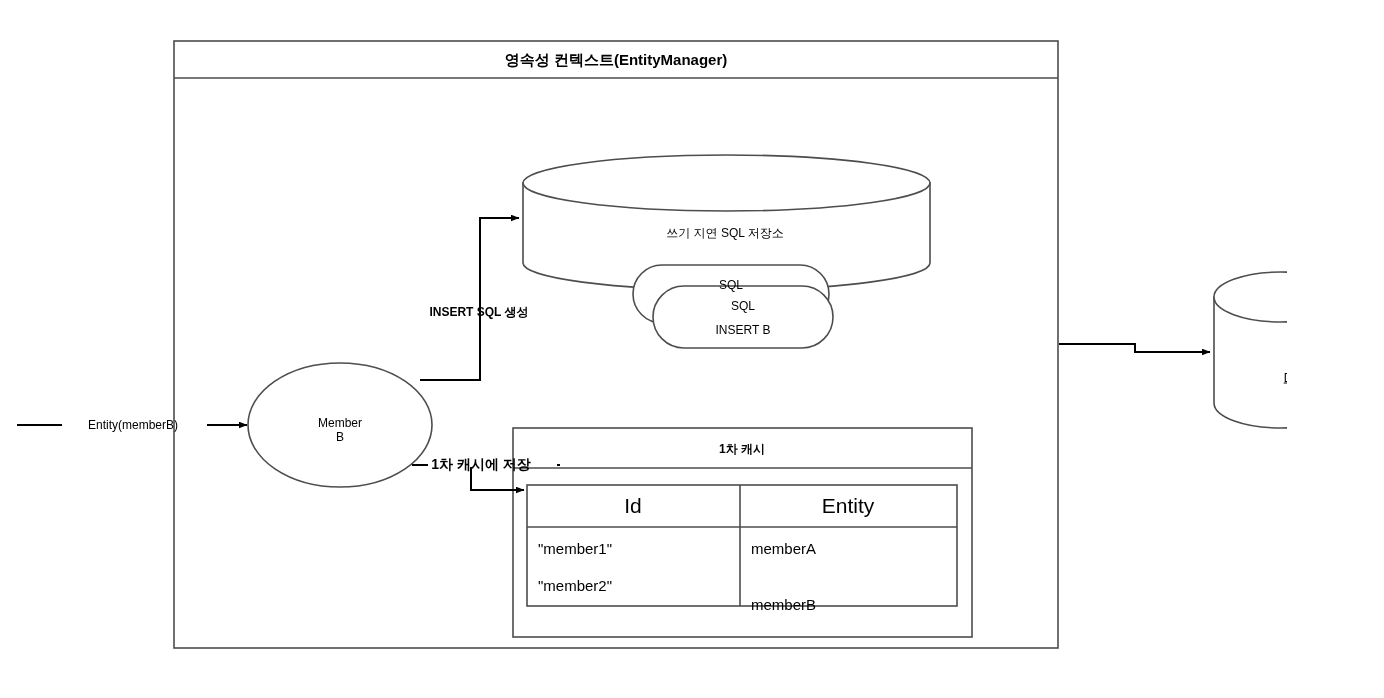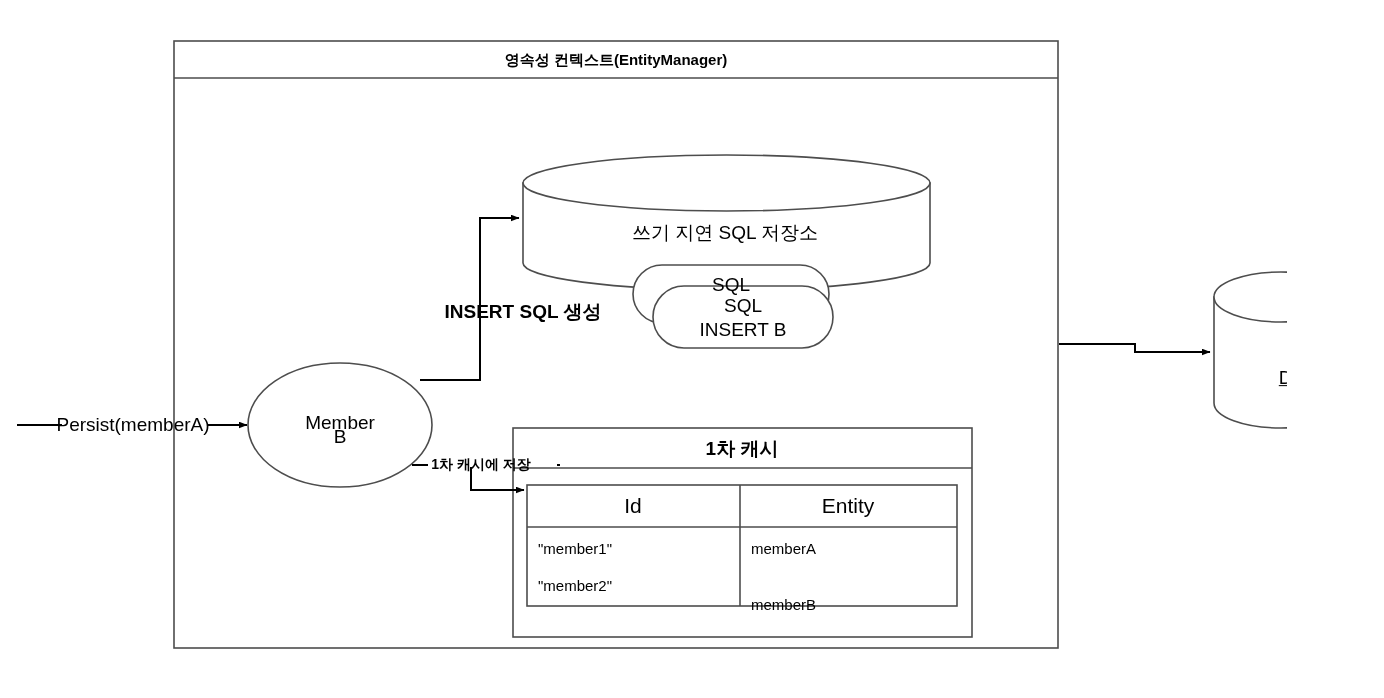--- a/index.html
+++ b/index.html
@@ -37,21 +37,21 @@
   .arrow-line {
     fill: none;
     stroke: #000000;
     stroke-width: 2;
   }
   .lbl {
     position: absolute;
     font-family: "Liberation Sans", sans-serif;
     color: #000000;
     white-space: nowrap;
-    font-size: 19px;
+    font-size: 12px;
     line-height: 1.25;
   }
   .lbl-bold {
     font-weight: bold;
   }
   .lbl-center {
     text-align: center;
     transform: translate(-50%, -50%);
   }
   .lbl-left {
@@ -108,26 +108,26 @@
 
     <path d="M412 465 L428 465" class="arrow-line" stroke-width="1.8"></path>
     <path d="M471 467 L471 490 L524 490" class="arrow-line" marker-end="url(#arrowhead)"></path>
     <line x1="557" y1="465" x2="560" y2="465" class="arrow-line" stroke-width="1.6"></line>
 
     <path d="M1059 344 L1135 344 L1135 352 L1210 352" class="arrow-line" marker-end="url(#arrowhead)"></path>
   </svg>
 
   <div class="lbl lbl-center title-lbl" style="left:616px; top:60px;">영속성 컨텍스트(EntityManager)</div>
 
-  <div class="lbl lbl-center" style="left:133px; top:425px;">Persist(memberA)</div>
+  <div class="lbl lbl-center" style="left:133px; top:425px;">Entity(memberB)</div>
 
   <div class="lbl lbl-center" style="left:340px; top:423px;">Member</div>
   <div class="lbl lbl-center" style="left:340px; top:437px;">B</div>
 
-  <div class="lbl lbl-center lbl-bold" style="left:479px; top:312px;margin-left:44px;">INSERT SQL 생성</div>
+  <div class="lbl lbl-center lbl-bold" style="left:479px; top:312px;">INSERT SQL 생성</div>
 
   <div class="lbl lbl-center lbl-bold" style="left:481px; top:465px; font-size:14px;">1차 캐시에 저장</div>
 
   <div class="lbl lbl-center" style="left:725px; top:233px;">쓰기 지연 SQL 저장소</div>
 
   <div class="lbl lbl-center" style="left:731px; top:285px;">SQL</div>
   <div class="lbl lbl-center" style="left:731px; top:307px; color:transparent;">INSERT A</div>
 
   <div class="lbl lbl-center" style="left:743px; top:306px;">SQL</div>
   <div class="lbl lbl-center" style="left:743px; top:330px;">INSERT B</div>

